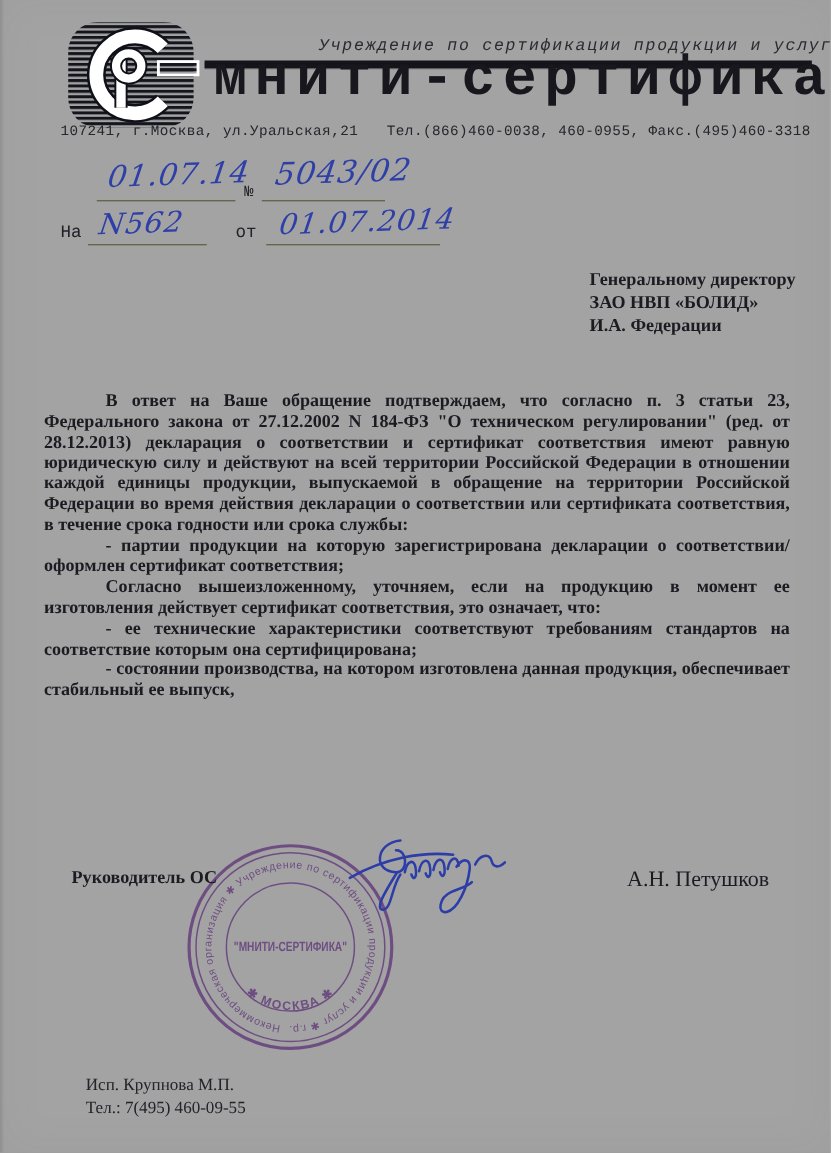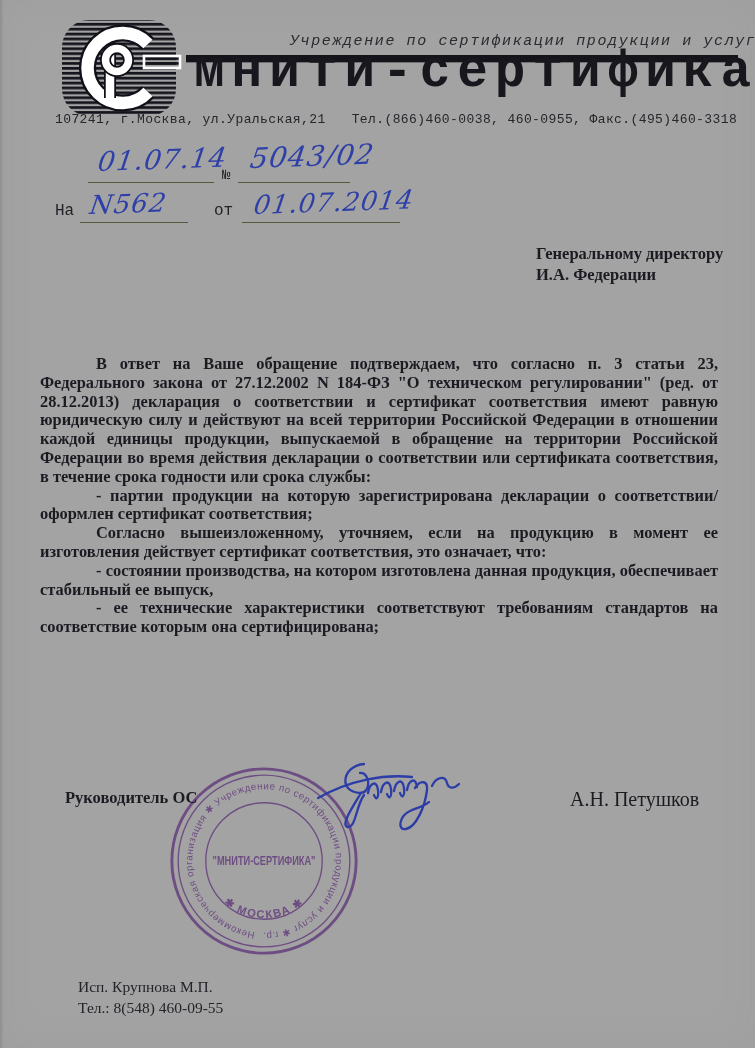--- a/index.html
+++ b/index.html
@@ -120,29 +120,30 @@
 
   <div class="mono-label" style="left:55px;top:202px;font-size:16px;">На</div>
   <div class="hw" style="position:absolute;left:88px;top:190px;font-size:26px;">N562</div>
   <div class="u-line" style="left:80px;top:192px;width:108px;height:30px;"></div>
   <div class="mono-label" style="left:214px;top:202px;font-size:16px;">от</div>
   <div class="hw" style="position:absolute;left:252px;top:190px;font-size:26px;">01.07.2014</div>
   <div class="u-line" style="left:242px;top:192px;width:158px;height:30px;"></div>
 
   <div class="recipient">
     <div>Генеральному директору</div>
+    <div>ЗАО НВП «БОЛИД»</div>
     <div>И.А. Федерации</div>
   </div>
 
   <div class="body-text">
     <p>В ответ на Ваше обращение подтверждаем, что согласно п. 3 статьи 23, Федерального закона от 27.12.2002 N 184-ФЗ "О техническом регулировании" (ред. от 28.12.2013) декларация о соответствии и сертификат соответствия имеют равную юридическую силу и действуют на всей территории Российской Федерации в отношении каждой единицы продукции, выпускаемой в обращение на территории Российской Федерации во время действия декларации о соответствии или сертификата соответствия, в течение срока годности или срока службы:</p>
     <p>- партии продукции на которую зарегистрирована декларации о соответствии/оформлен сертификат соответствия;</p>
     <p>Согласно вышеизложенному, уточняем, если на продукцию в момент ее изготовления действует сертификат соответствия, это означает, что:</p>
+    <p>- ее технические характеристики соответствуют требованиям стандартов на соответствие которым она сертифицирована;</p>
     <p>- состоянии производства, на котором изготовлена данная продукция, обеспечивает стабильный ее выпуск,</p>
-    <p>- ее технические характеристики соответствуют требованиям стандартов на соответствие которым она сертифицирована;</p>
   </div>
 
   <svg class="stamp" viewBox="0 0 200 200">
     <g fill="none" stroke="#9a5cc0">
       <circle cx="100" cy="100" r="95" stroke-width="3"></circle>
       <circle cx="100" cy="100" r="88.5" stroke-width="1.4"></circle>
       <circle cx="100" cy="100" r="60" stroke-width="1.4"></circle>
     </g>
     <defs>
       <path id="ringPath" d="M 100,174 A 74,74 0 1 1 100.01,174"></path>
@@ -167,16 +168,16 @@
     </g>
   </svg>
 
   <div class="sig-row">
     <div class="sig-role">Руководитель ОС</div>
     <div class="sig-name">А.Н. Петушков</div>
   </div>
 
   <div class="footer">
     <div>Исп. Крупнова М.П.</div>
-    <div>Тел.: 8(548) 460-09-55</div>
+    <div>Тел.: 7(495) 460-09-55</div>
   </div>
 
 </div>
 
 </body></html>

